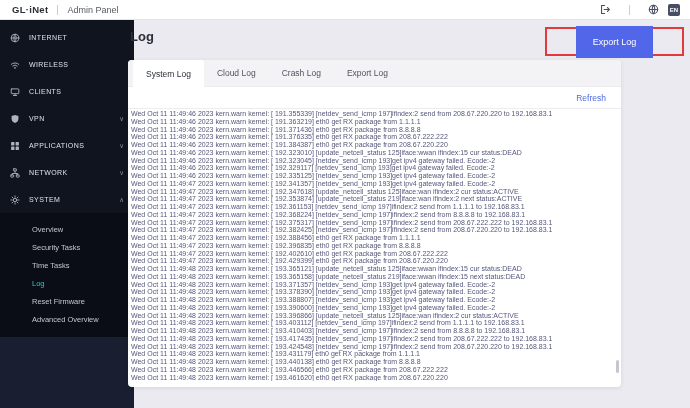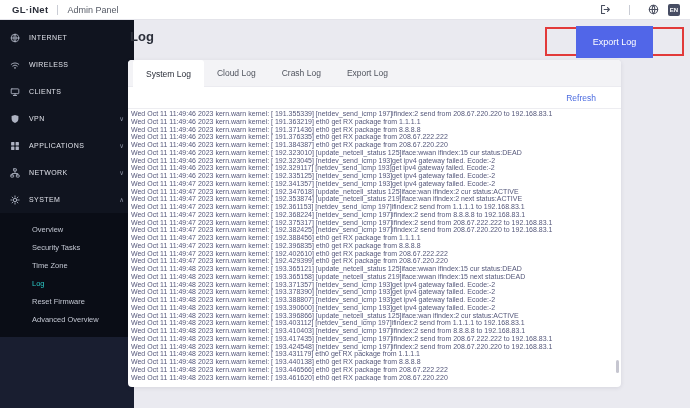--- a/index.html
+++ b/index.html
@@ -41,21 +41,21 @@
                 padding:0 17px; font-size:9px; font-family:inherit; cursor:pointer; }
 
   .card { position:absolute; left:18px; top:40px; width:493px; bottom:21px; background:#fff;
           border-radius:4px; box-shadow:0 1px 4px rgba(40,40,70,.10); }
   .tab-bar { height:27px; background:#f3f3f6; border-radius:4px 4px 0 0; display:flex;
              align-items:stretch; border-bottom:1px solid #ebebf0; padding-left:5px; }
   .tab { display:flex; align-items:center; padding:0 13px; font-size:8.5px; color:#51555f; cursor:pointer; white-space:nowrap; }
   .tab.active { background:#fff; color:#2b2f3a; border-radius:3px 3px 0 0; margin-bottom:-1px; }
 
   .toolbar { height:22px; display:flex; align-items:center; justify-content:flex-end;
-             padding-right:25px; border-bottom:1px solid #ededf1; }
+             padding-right:15px; border-bottom:1px solid #ededf1; }
   .refresh-link { font-size:8.5px; color:#4b6be0; cursor:pointer; }
 
   .log-viewport { position:absolute; top:50px; left:3px; right:7px; bottom:6px; overflow:hidden; }
   .log-line { font-size:7px; line-height:7.75px; color:#54577a; white-space:nowrap; }
 
   .scrollbar-thumb { position:absolute; right:2px; bottom:14px; width:3px; height:13px;
                      background:#c6c6d0; border-radius:2px; }
 </style>
 </head>
 <body>
@@ -155,21 +155,21 @@
             <path d="M5 .9v1.3M5 7.8v1.3M.9 5h1.3M7.8 5h1.3M2.1 2.1l.9.9M7 7l.9.9M7.9 2.1L7 3M3 7l-.9.9"></path>
           </svg>
         </span>
     <span class="nav-label">SYSTEM</span>
     <span class="nav-chevron">∧</span>
   </div>
     </div>
   <div class="submenu">
       <div class="sub-item">Overview</div>
       <div class="sub-item">Security Tasks</div>
-      <div class="sub-item">Time Zone</div>
+      <div class="sub-item">Time Tasks</div>
       <div class="sub-item active">Log</div>
       <div class="sub-item">Reset Firmware</div>
       <div class="sub-item">Advanced Overview</div>
     </div>
 </div>
 
 <div class="main">
   <div class="page-title">Log</div>
 
   <div class="export-annotation">

